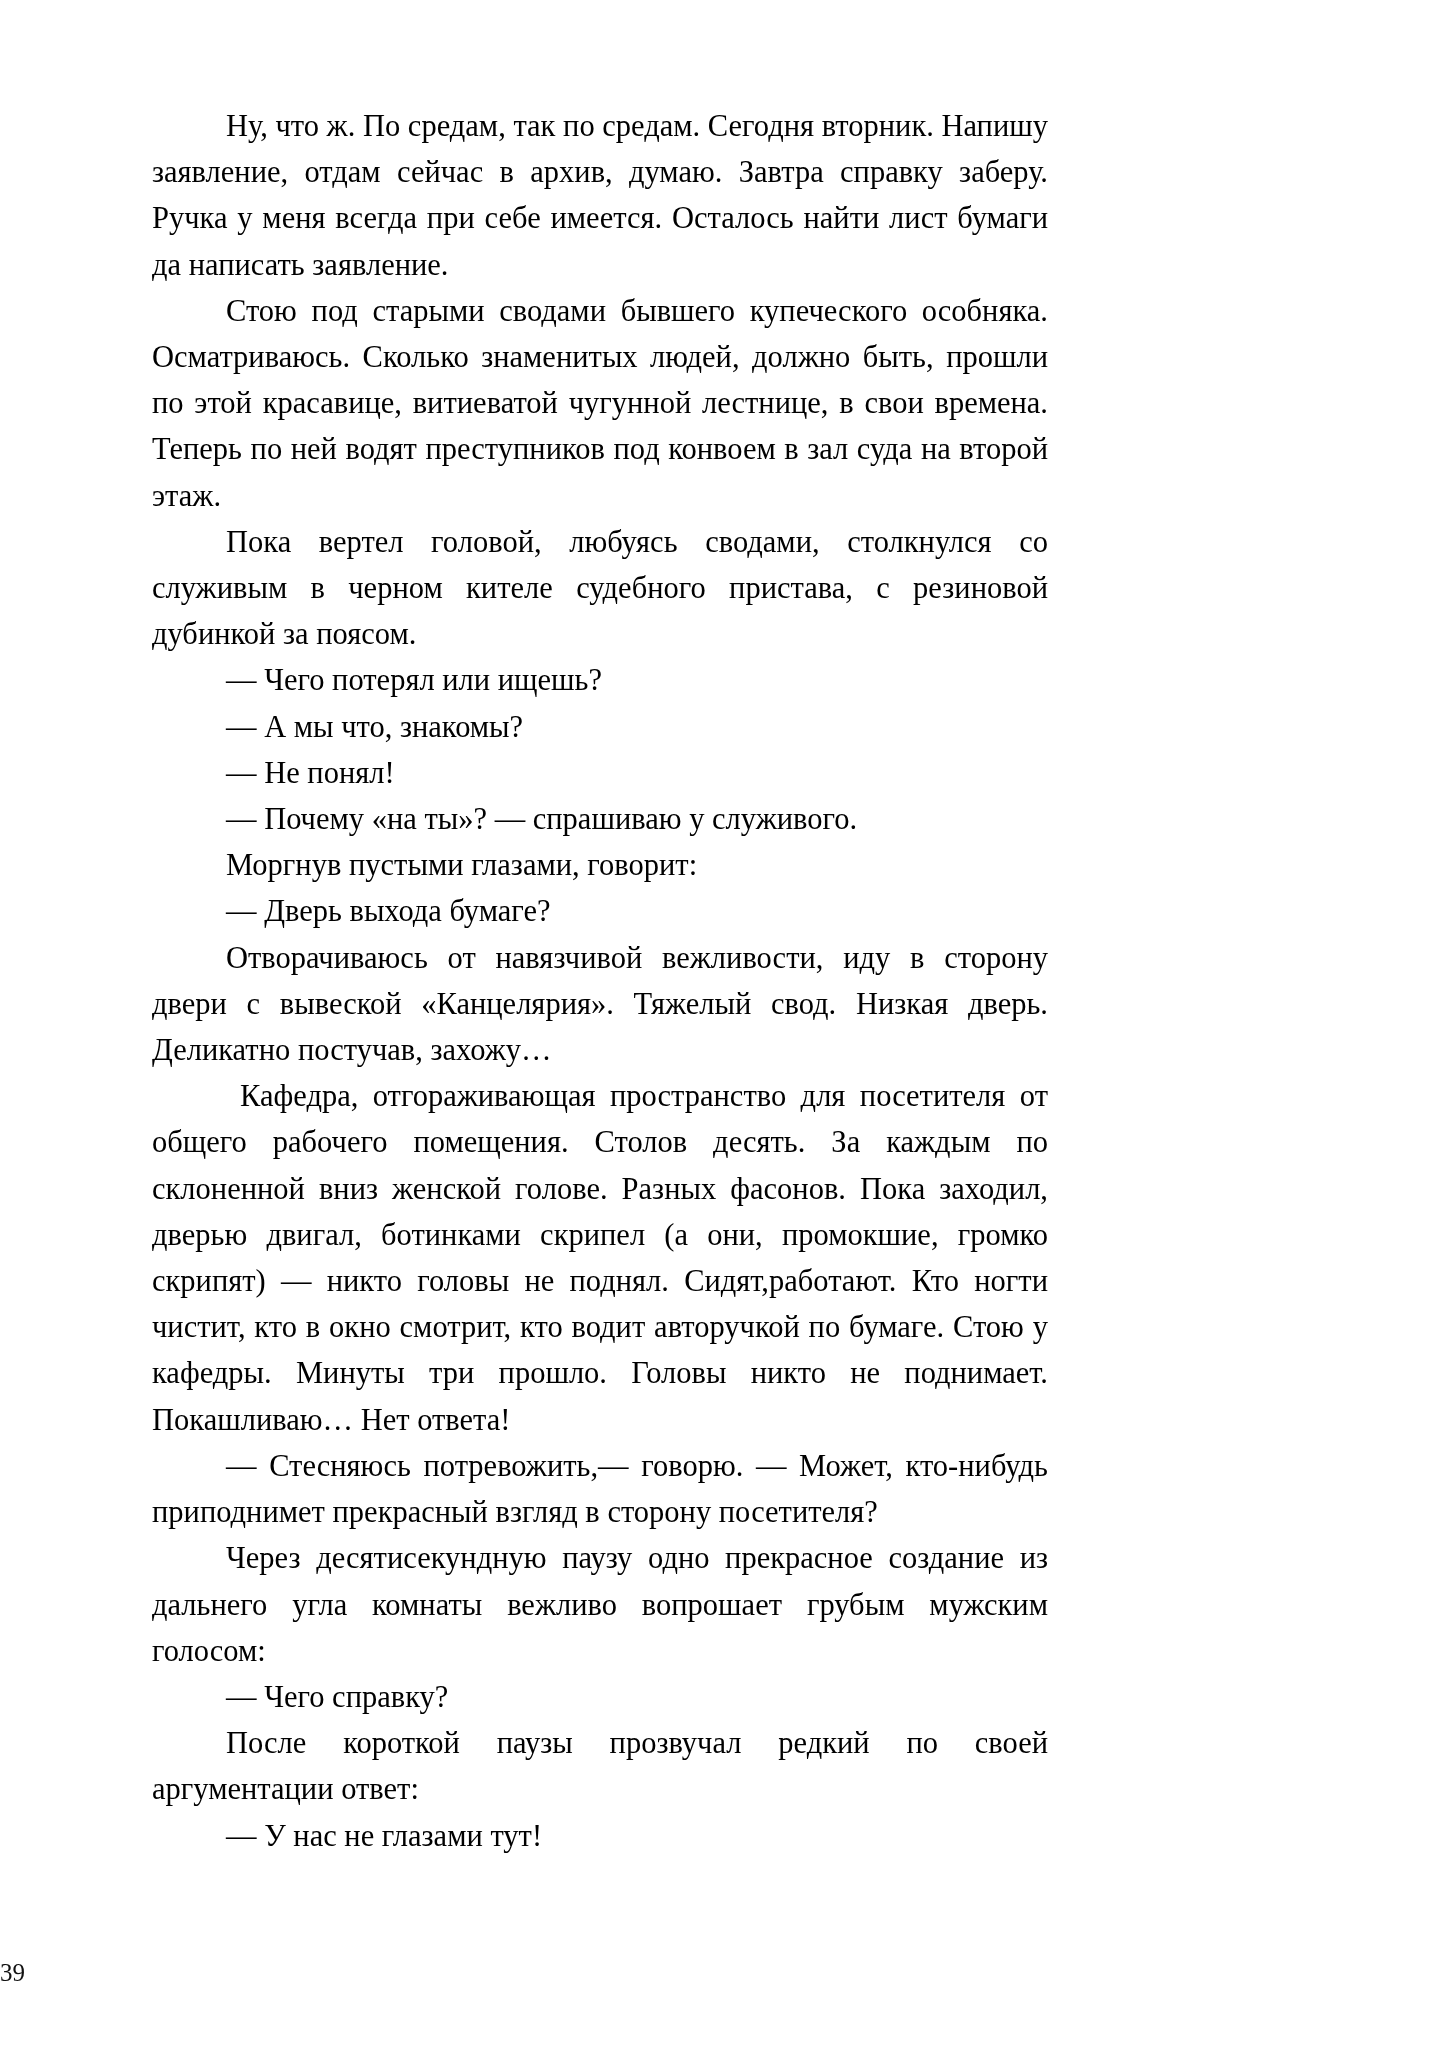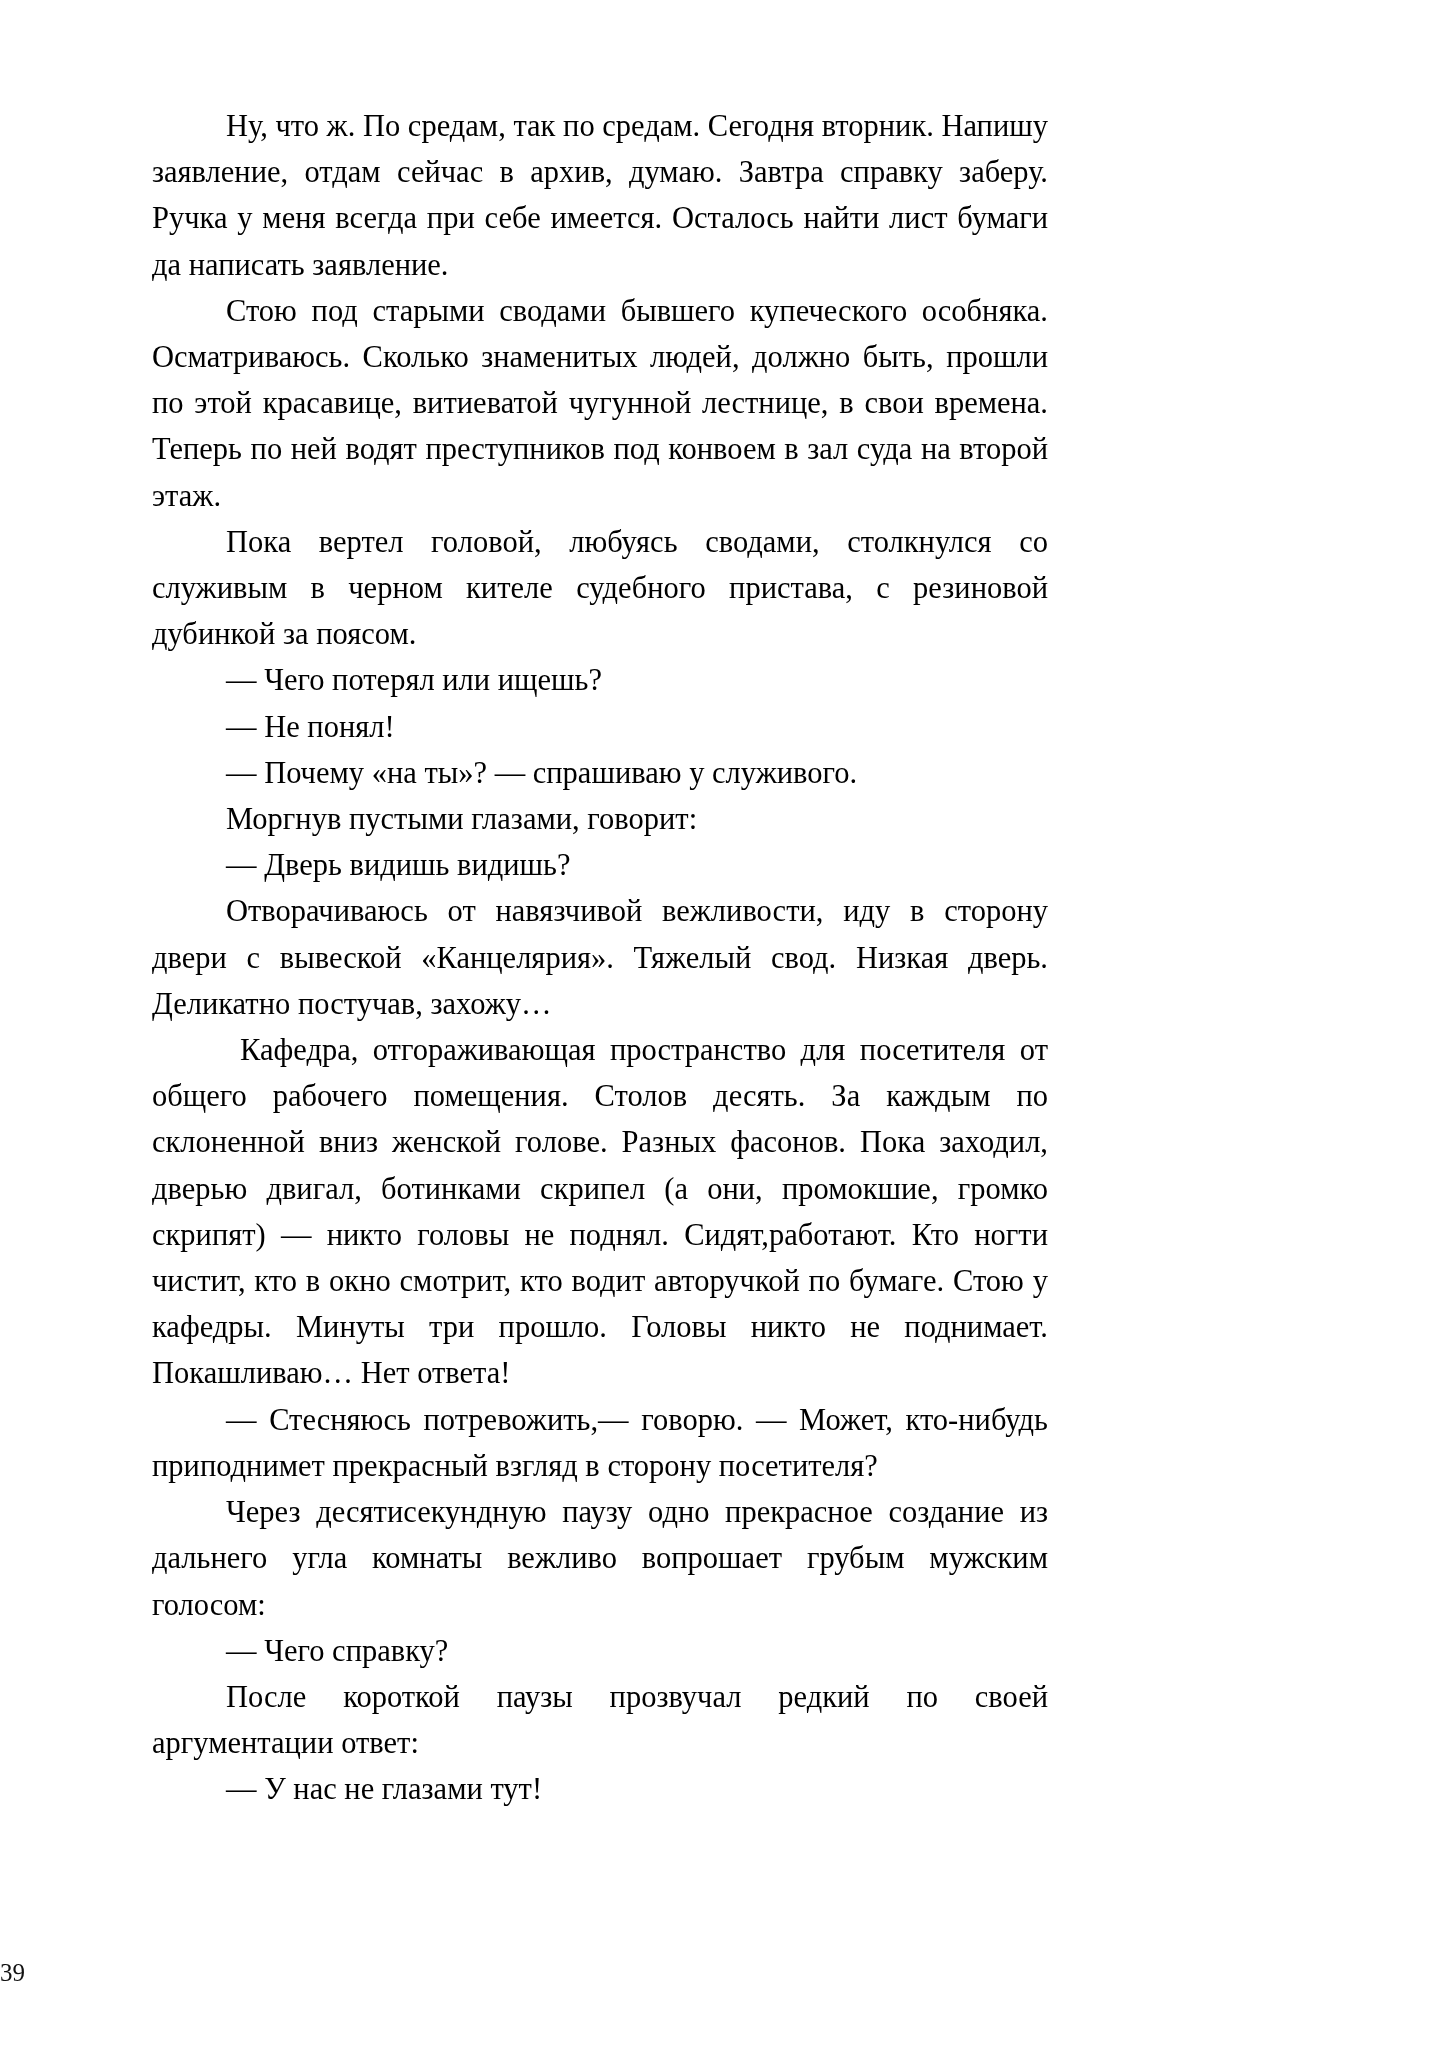--- a/index.html
+++ b/index.html
@@ -62,24 +62,25 @@
 <body>
 
 <div class="page">
 
   <div class="text-block">
 
     <p class="para last-flush">Ну, что ж. По средам, так по средам. Сегодня вторник. Напишу заявление, отдам сейчас в архив, думаю. Завтра справку заберу. Ручка у меня всегда при себе имеется. Осталось найти лист бумаги да написать заявление.</p>
     <p class="para last-flush">Стою под старыми сводами бывшего купеческого особняка. Осматриваюсь. Сколько знаменитых людей, должно быть, прошли по этой красавице, витиеватой чугунной лестнице, в свои времена. Теперь по ней водят преступников под конвоем в зал суда на второй этаж.</p>
     <p class="para last-flush">Пока вертел головой, любуясь сводами, столкнулся со служивым в черном кителе судебного пристава, с резиновой дубинкой за поясом.</p>
     <p class="para dialogue">— Чего потерял или ищешь?</p>
+    <p class="para dialogue">— А мы что, знакомы?</p>
     <p class="para dialogue">— Не понял!</p>
     <p class="para dialogue">— Почему «на ты»? — спрашиваю у служивого.</p>
     <p class="para dialogue">Моргнув пустыми глазами, говорит:</p>
-    <p class="para dialogue">— Дверь видишь видишь?</p>
+    <p class="para dialogue">— Дверь выхода бумаге?</p>
     <p class="para last-flush">Отворачиваюсь от навязчивой вежливости, иду в сторону двери с вывеской «Канцелярия». Тяжелый свод. Низкая дверь. Деликатно постучав, захожу…</p>
     <p class="para deep-indent last-flush">Кафедра, отгораживающая пространство для посетителя от общего рабочего помещения. Столов десять. За каждым по склоненной вниз женской голове. Разных фасонов. Пока заходил, дверью двигал, ботинками скрипел (а они, промокшие, громко скрипят) — никто головы не поднял. Сидят,работают. Кто ногти чистит, кто в окно смотрит, кто водит авторучкой по бумаге. Стою у кафедры. Минуты три прошло. Головы никто не поднимает. Покашливаю… Нет ответа!</p>
     <p class="para last-flush">— Стесняюсь потревожить,— говорю. — Может, кто-нибудь приподнимет прекрасный взгляд в сторону посетителя?</p>
     <p class="para last-flush">Через десятисекундную паузу одно прекрасное создание из дальнего угла комнаты вежливо вопрошает грубым мужским голосом:</p>
     <p class="para dialogue">— Чего справку?</p>
     <p class="para last-flush">После короткой паузы прозвучал редкий по своей аргументации ответ:</p>
     <p class="para dialogue">— У нас не глазами тут!</p>
 
   </div>
 

